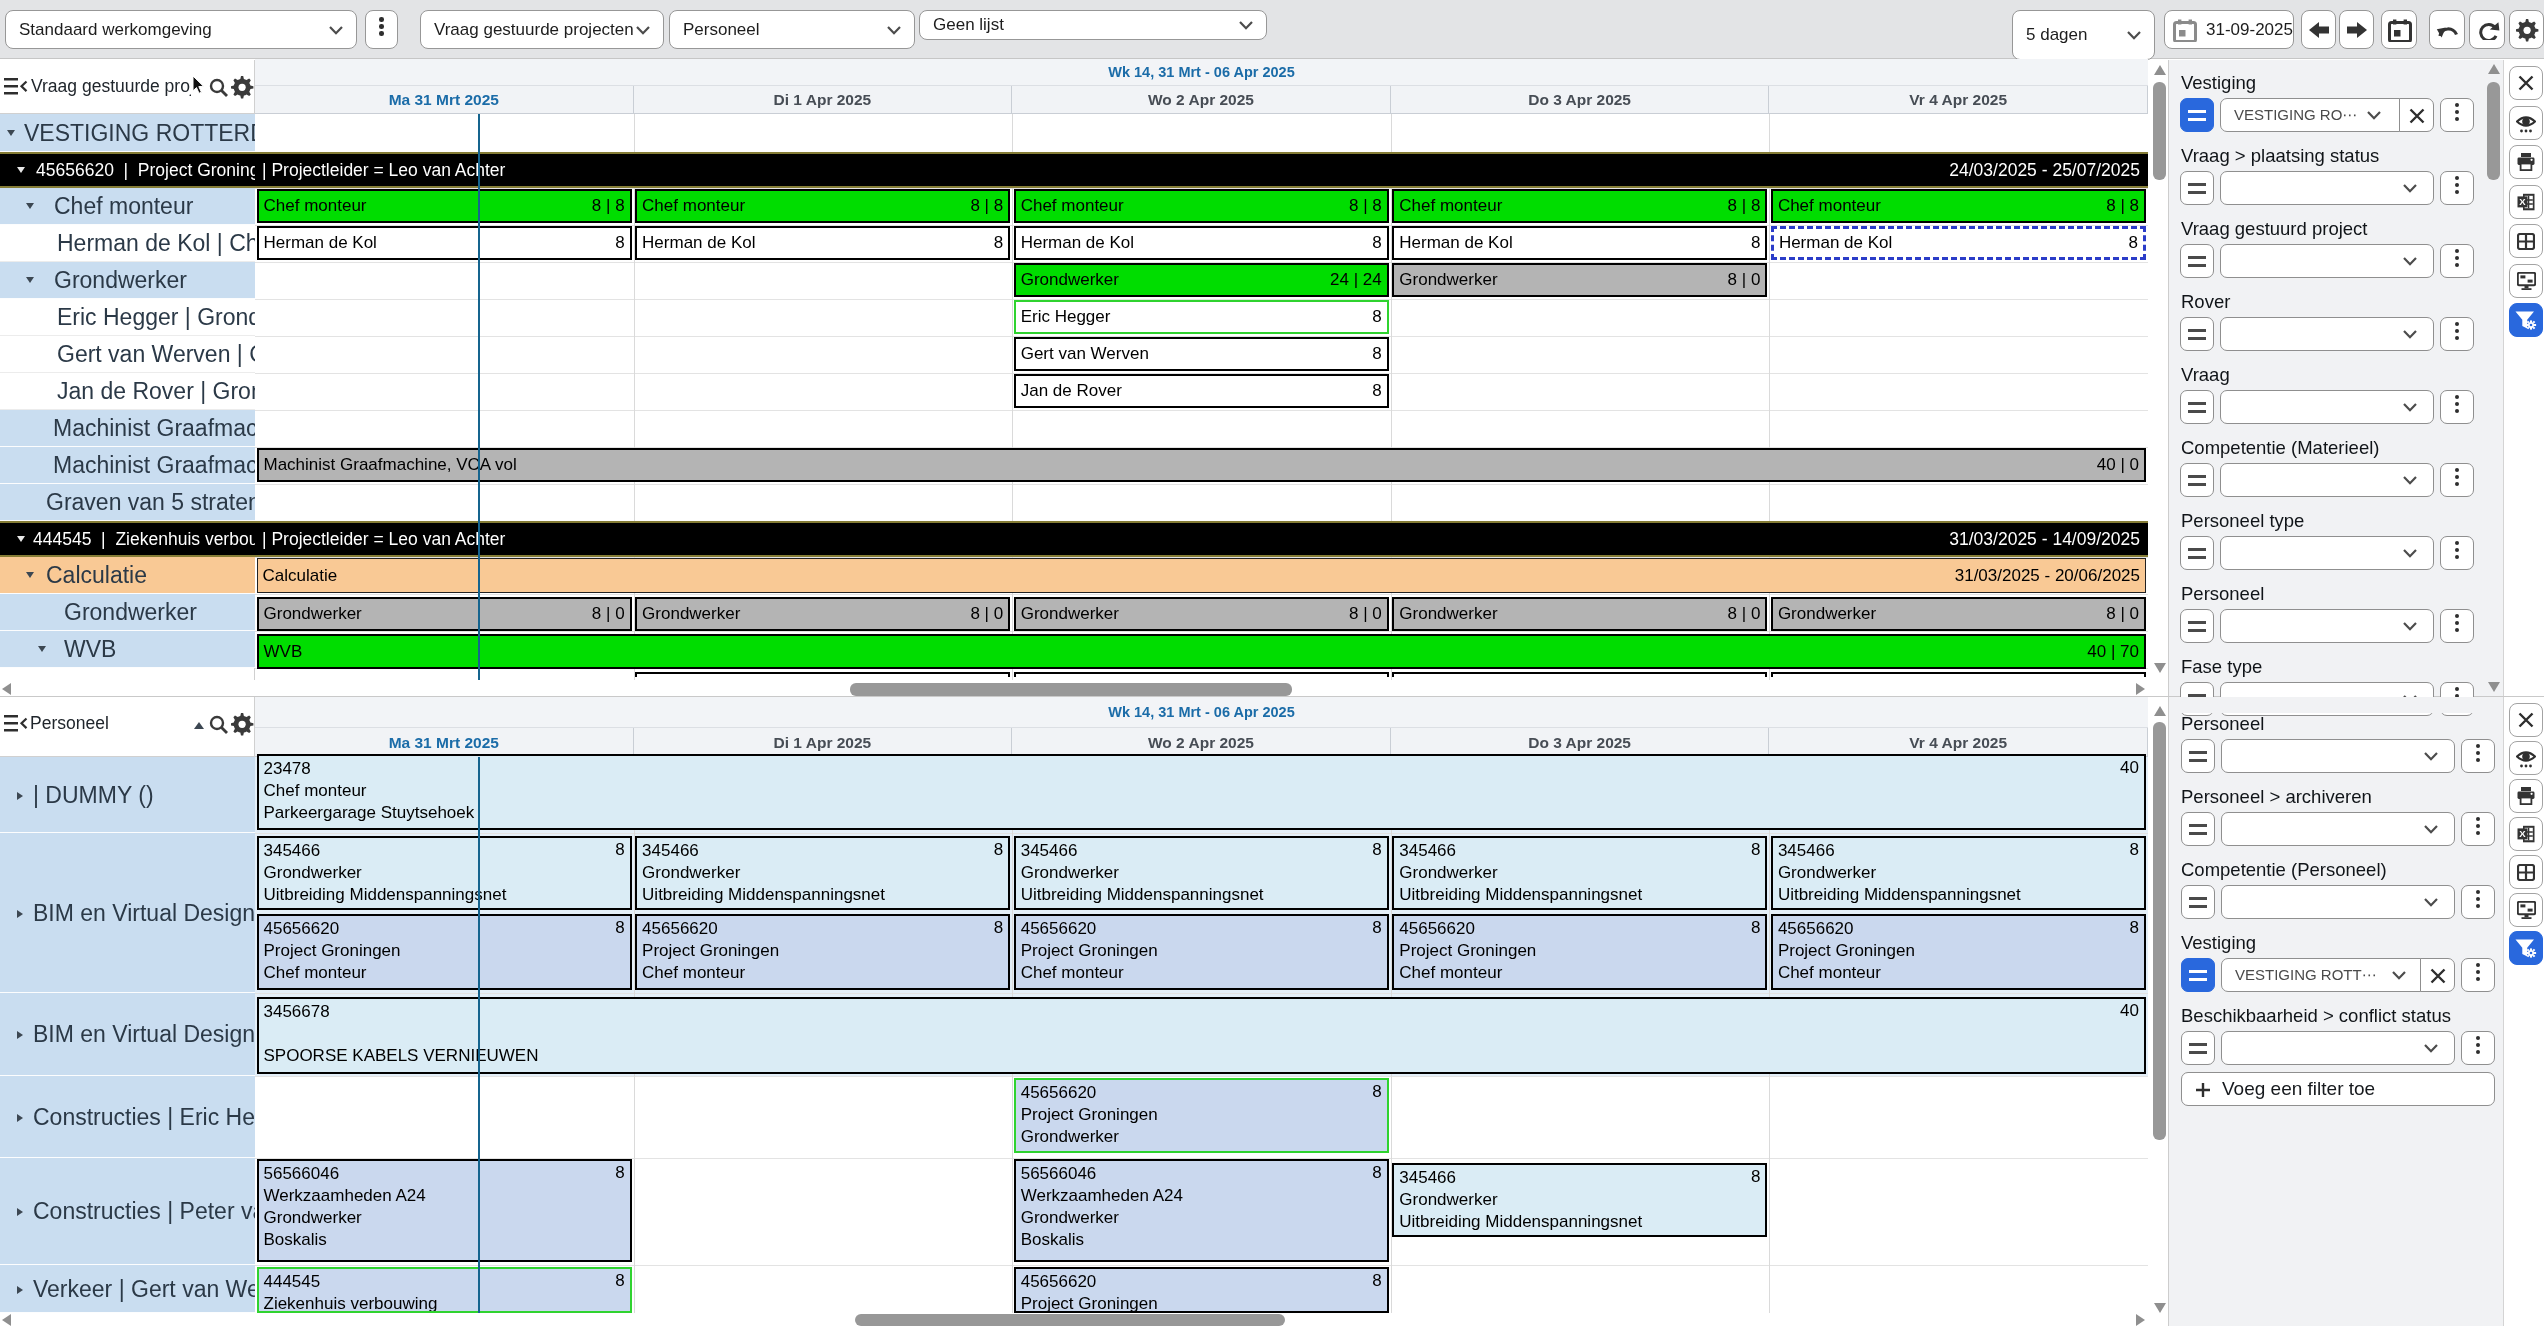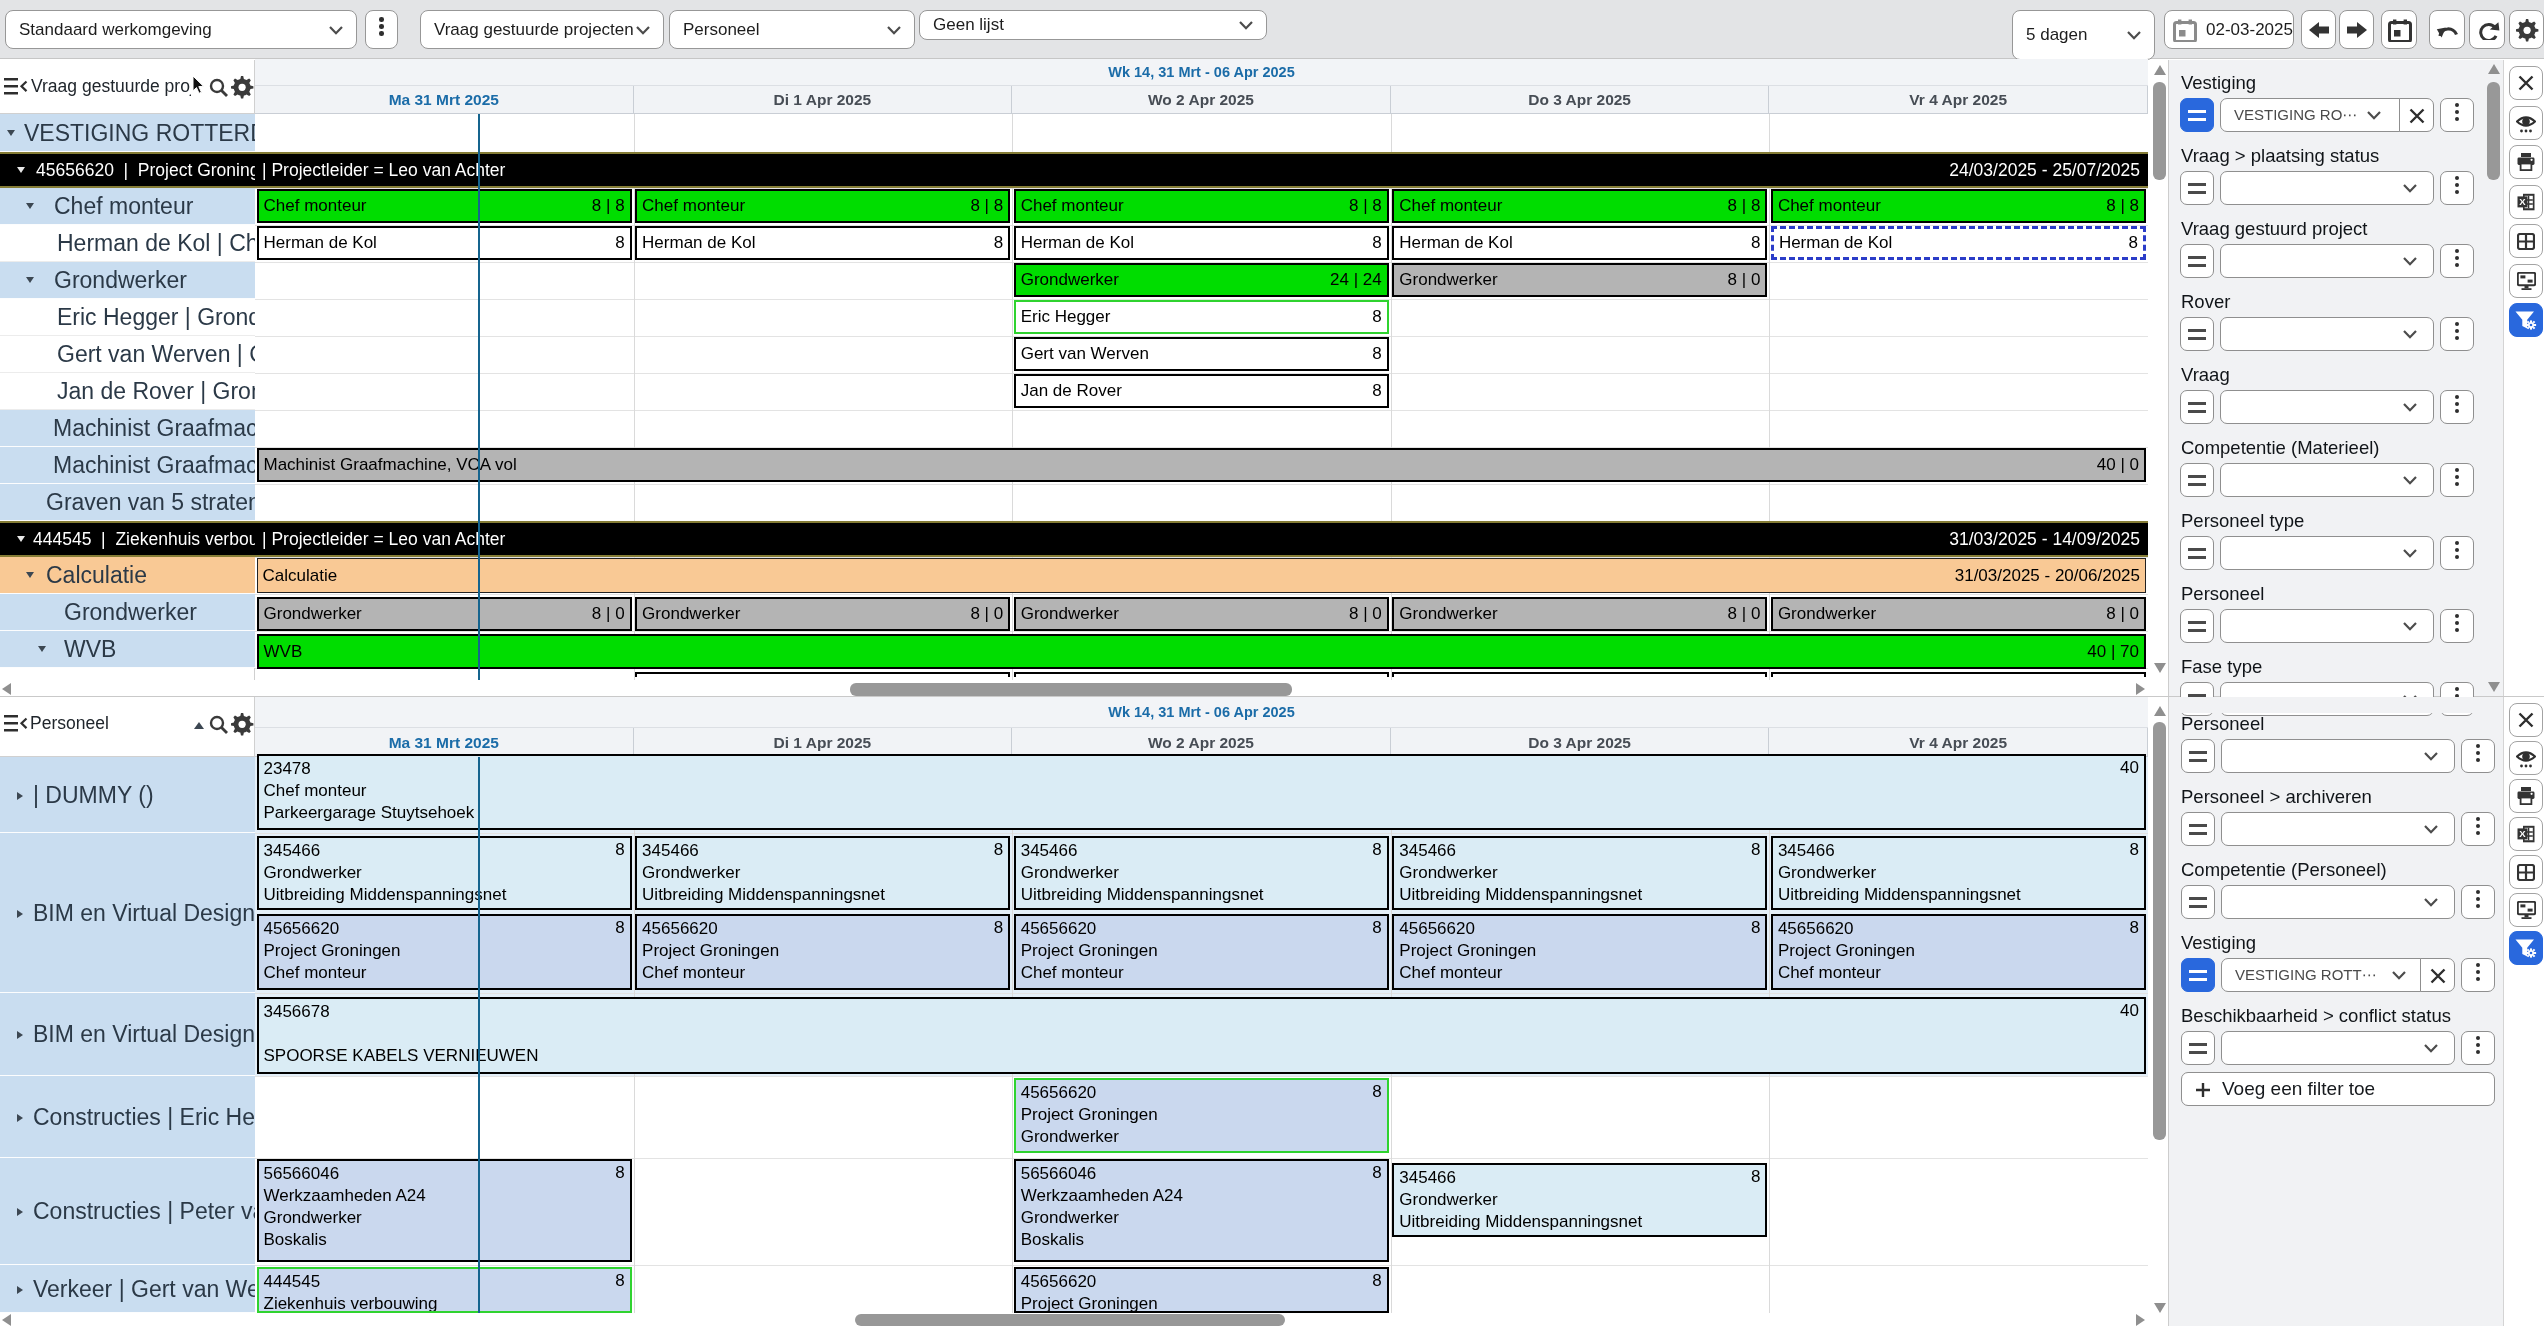--- a/index.html
+++ b/index.html
@@ -59,21 +59,21 @@
 <div class="sel" style="left:2012px;top:10px;width:143px;height:50px">5 dagen<svg class="chv" style="" width="14" height="9" viewBox="0 0 14 9">
       <path d="M1 1 L7 7.2 L13 1" stroke="#4c4c4c" stroke-width="2.2" fill="none"></path>
     </svg></div>
 <div class="btn" style="left:2164px;top:10px;width:130px;height:39px;font-size:17px;color:#1d1d1d">
     <svg style="position:absolute;left:8px;top:8px" width="24" height="23" viewBox="0 0 24 23">
       <rect x="1.5" y="3.5" width="21" height="19" rx="2" fill="none" stroke="#8b8b8b" stroke-width="3"></rect>
       <rect x="5" y="0.5" width="3.4" height="5" fill="#8b8b8b"></rect>
       <rect x="15.6" y="0.5" width="3.4" height="5" fill="#8b8b8b"></rect>
       <rect x="6" y="11" width="6.5" height="6.5" fill="#8b8b8b"></rect>
     </svg>
-    <span style="position:absolute;left:41px;top:50%;transform:translateY(-50%)">02-03-2025</span>
+    <span style="position:absolute;left:41px;top:50%;transform:translateY(-50%)">31-09-2025</span>
   </div>
 <div class="btn" style="left:2301px;top:10px;width:35px;height:39px">
     <svg style="position:absolute;left:7px;top:9px" width="20" height="20" viewBox="0 0 20 20">
       <path fill="#333" d="M0 10 L10 2 L10 6.5 L20 6.5 L20 13.5 L10 13.5 L10 18 Z"></path>
     </svg>
   </div>
 <div class="btn" style="left:2339px;top:10px;width:35px;height:39px">
     <svg style="position:absolute;left:7px;top:9px" width="20" height="20" viewBox="0 0 20 20">
       <path fill="#333" d="M20 10 L10 2 L10 6.5 L0 6.5 L0 13.5 L10 13.5 L10 18 Z"></path>
     </svg>

